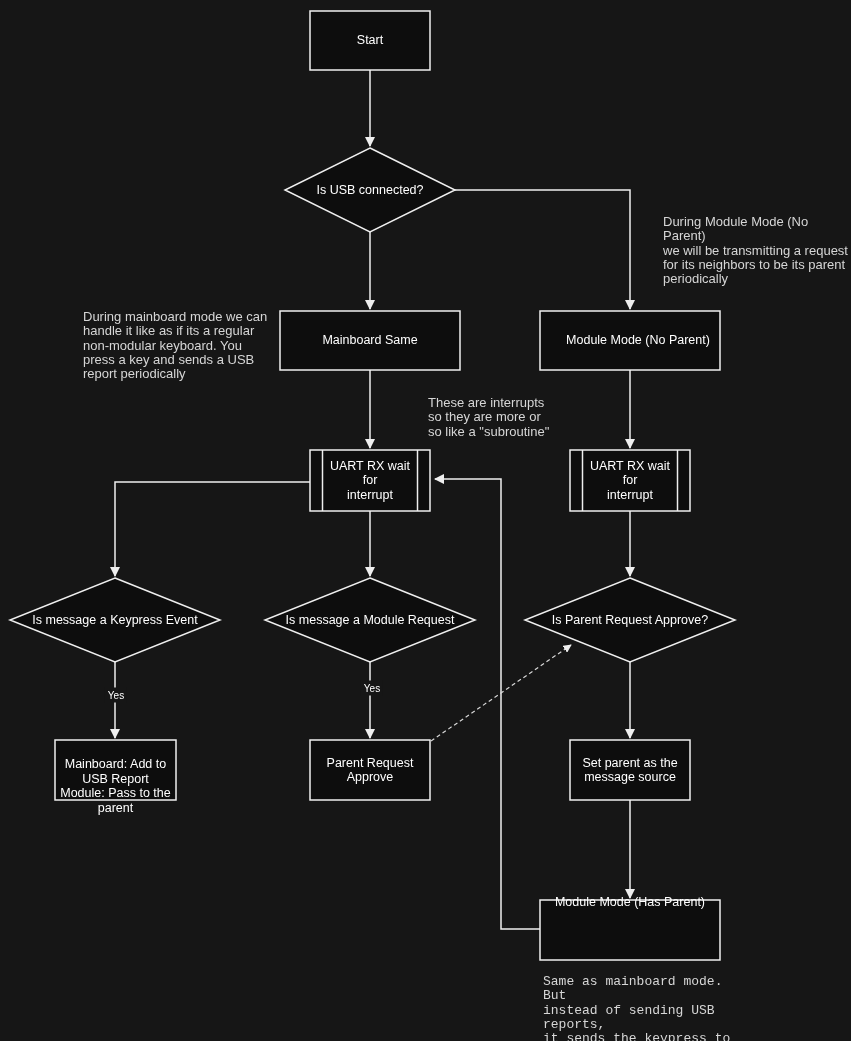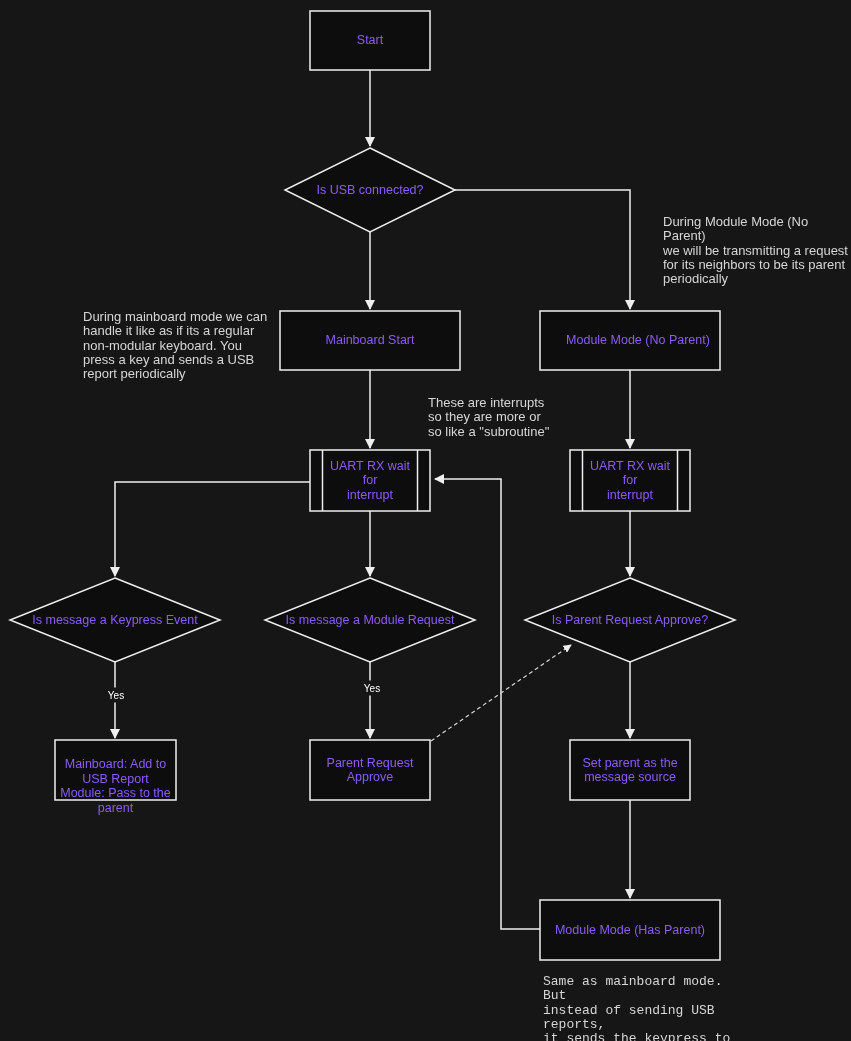--- a/index.html
+++ b/index.html
@@ -14,21 +14,21 @@
     background:#161616;
     overflow:hidden;
   }
   .canvas svg{position:absolute;left:0;top:0;}
   .node-label{
     position:absolute;
     display:flex;
     align-items:center;
     justify-content:center;
     text-align:center;
-    color:#8b5cf6;
+    color:#ffffff;
     font-size:12.5px;
     line-height:14.5px;
     white-space:pre-line;
     pointer-events:none;
   }
   .edge-label{
     position:absolute;
     transform:translate(-50%,-50%);
     background:#161616;
     color:#ffffff;
@@ -98,21 +98,21 @@
       <rect x="310" y="740" width="120" height="60"></rect>
       <rect x="570" y="740" width="120" height="60"></rect>
       <rect x="540" y="900" width="180" height="60"></rect>
     </g>
   </svg>
 
   <div class="node-label" style="left:310px;top:11px;width:120px;height:59px;">Start</div>
 
   <div class="node-label" style="left:285px;top:148px;width:170px;height:84px;">Is USB connected?</div>
 
-  <div class="node-label" style="left:280px;top:311px;width:180px;height:59px;">Mainboard Start</div>
+  <div class="node-label" style="left:280px;top:311px;width:180px;height:59px;">Mainboard Same</div>
 
   <div class="node-label" style="left:540px;top:311px;width:180px;height:59px;padding-left:8px;">Module Mode (No Parent)</div>
 
   <div class="node-label" style="left:322px;top:450px;width:96px;height:61px;">UART RX wait for
 interrupt</div>
 
   <div class="node-label" style="left:582px;top:450px;width:96px;height:61px;">UART RX wait for
 interrupt</div>
 
   <div class="node-label" style="left:10px;top:578px;width:210px;height:84px;">Is message a Keypress Event</div>
@@ -125,21 +125,21 @@
 USB Report
 Module: Pass to the
 parent</div>
 
   <div class="node-label" style="left:310px;top:740px;width:120px;height:60px;">Parent Request
 Approve</div>
 
   <div class="node-label" style="left:570px;top:740px;width:120px;height:60px;">Set parent as the
 message source</div>
 
-  <div class="node-label" style="left:540px;top:900px;width:180px;height:60px;">Module Mode (Has Parent)</div>
+  <div class="node-label" style="left:540px;top:872px;width:180px;height:60px;">Module Mode (Has Parent)</div>
 
   <div class="edge-label" style="left:116px;top:695px;">Yes</div>
 
   <div class="edge-label" style="left:372px;top:688px;">Yes</div>
 
   <div class="annotation" style="left:83px;top:310px;width:185px;">During mainboard mode we can
 handle it like as if its a regular
 non-modular keyboard. You
 press a key and sends a USB
 report periodically</div>

